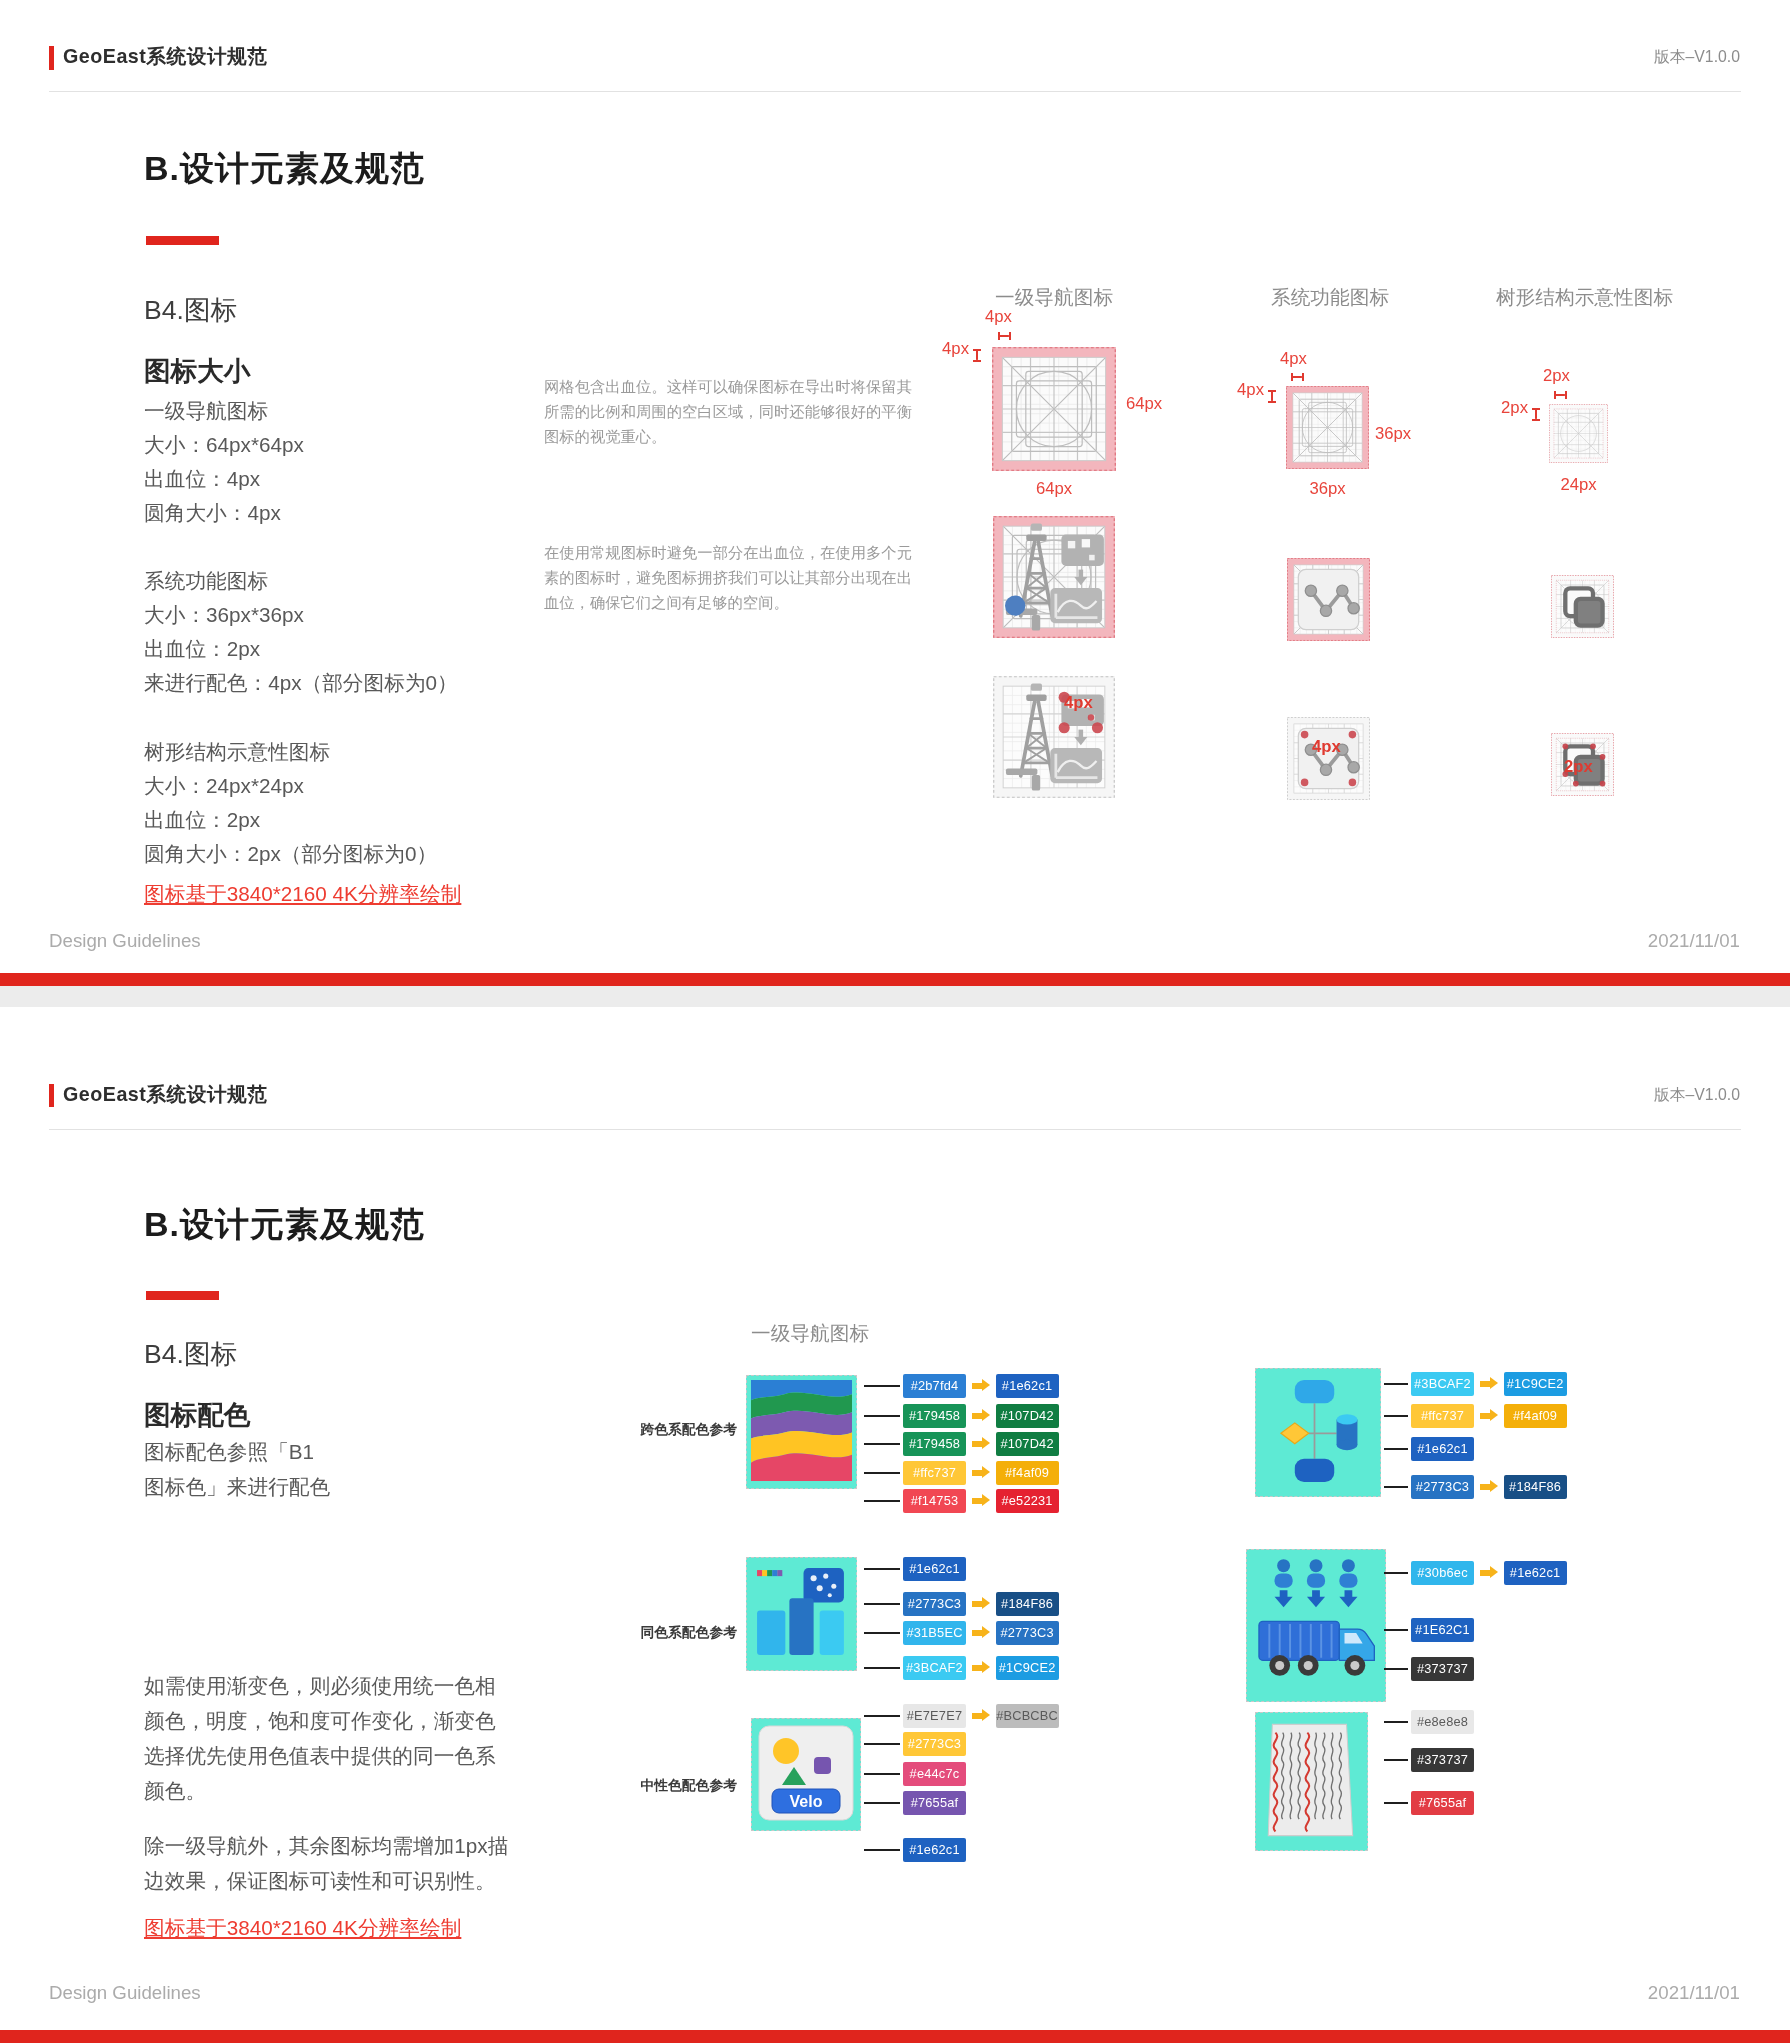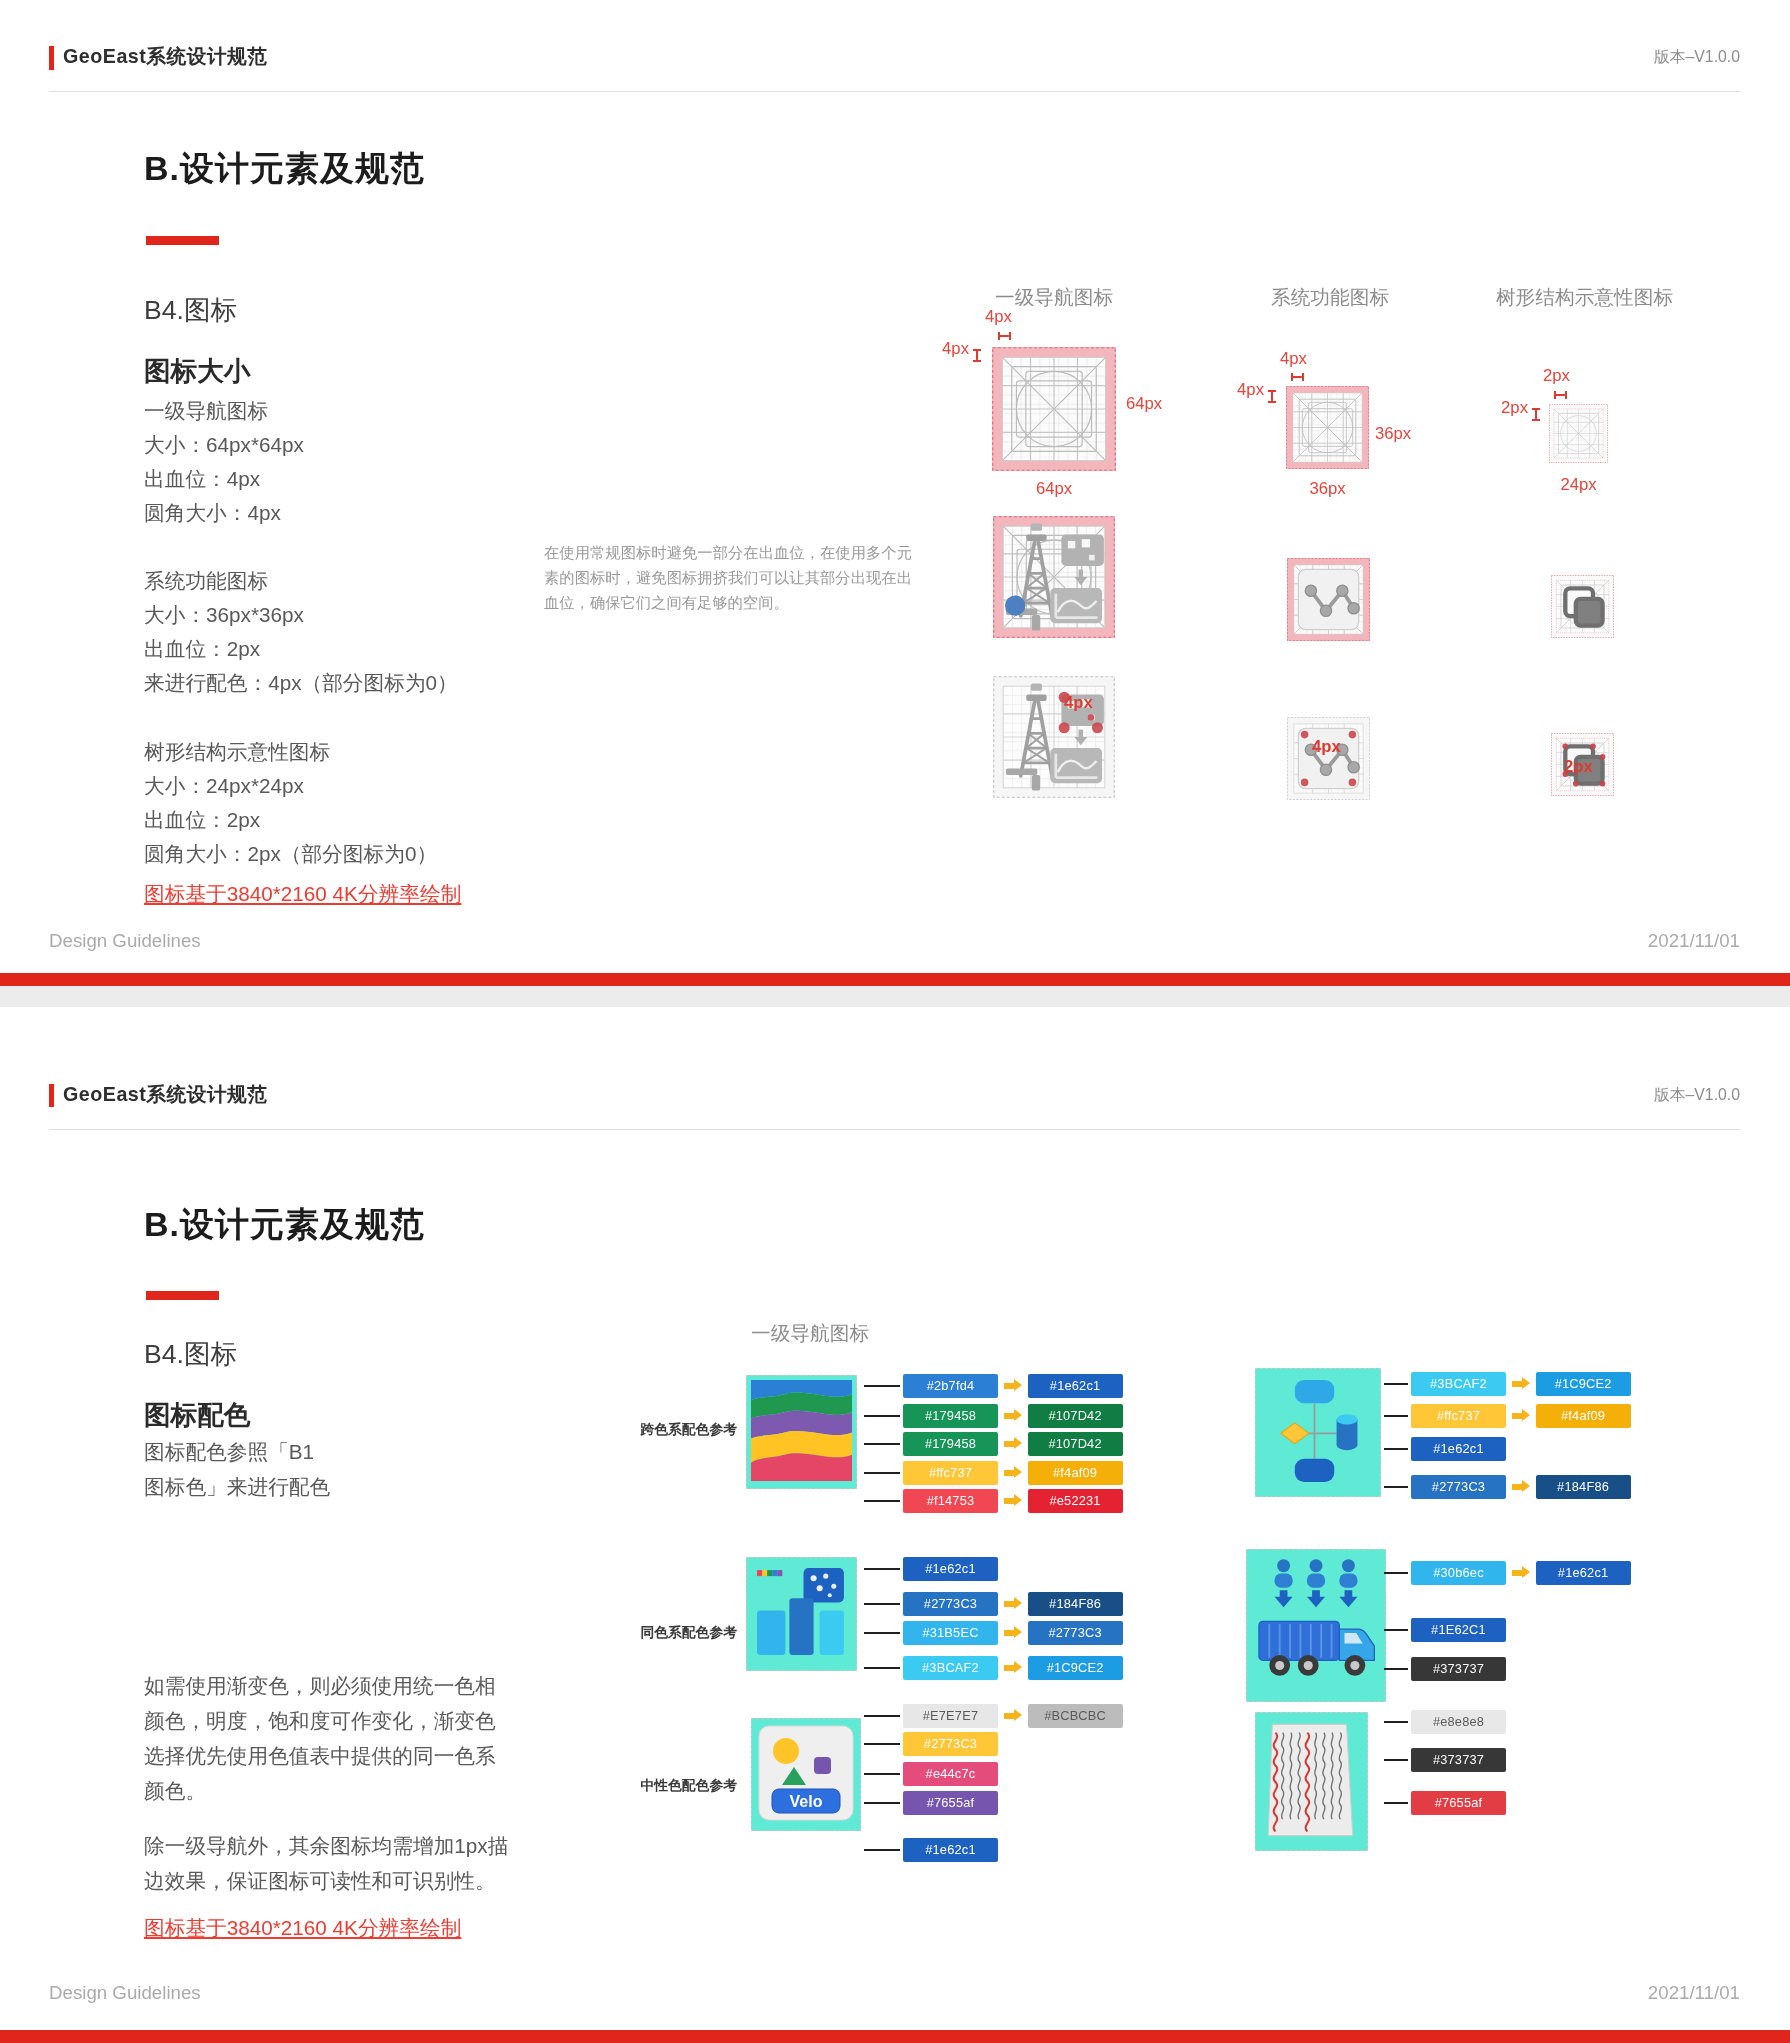--- a/index.html
+++ b/index.html
@@ -31,21 +31,21 @@
   .ann-r{text-align:right;}
   .ann-c{text-align:center;}
   .tickh{position:absolute;width:8.9px;height:7.9px;border-left:2px solid #e0392f;border-right:2px solid #e0392f;background:linear-gradient(#e0392f,#e0392f) center/8.9px 2px no-repeat;}
   .tickv{position:absolute;width:7.9px;height:8.9px;border-top:2px solid #e0392f;border-bottom:2px solid #e0392f;background:linear-gradient(#e0392f,#e0392f) center/2px 8.9px no-repeat;}
   .ovl{position:absolute;color:#e03a30;font-size:16.7px;font-weight:bold;}
   
   .glabel{position:absolute;left:589px;width:148px;text-align:right;font-size:13.8px;font-weight:bold;color:#3a3a3a;}
   .navlabel{position:absolute;left:731px;width:158px;text-align:center;font-size:19.7px;color:#8c8c8c;}
   .gbox{position:absolute;background:#5eead4;border:1px dashed #c9c9c9;padding:3.9px;}
   .chiprow{position:absolute;display:flex;align-items:center;}
-  .chip{width:95px;height:24.6px;border-radius:2px;display:flex;align-items:center;justify-content:center;font-size:12.8px;color:#fff;letter-spacing:0.2px;}
+  .chip{width:63px;height:24.6px;border-radius:2px;display:flex;align-items:center;justify-content:center;font-size:12.8px;color:#fff;letter-spacing:0.2px;}
   .chip-dark{color:#5a5a5a;}
   .arrow{position:relative;width:9.9px;height:5.9px;background:#f7b31a;margin:0 13.8px 0 5.9px;}
   .arrow::after{content:"";position:absolute;left:9.9px;top:-3.9px;border:6.9px solid transparent;border-right:0;border-left:8.9px solid #f7b31a;}
   .conn36::before{content:"";position:absolute;left:-39px;top:11.8px;width:36px;border-top:2px solid #1f1f1f;}
   .conn20::before{content:"";position:absolute;left:-26.6px;top:11.8px;width:23.6px;border-top:2px solid #1f1f1f;}
 </style>
 </head>
 <body>
 
 <svg width="0" height="0" style="position:absolute" aria-hidden="true">
@@ -192,20 +192,21 @@
     <div>来进行配色：4px（部分图标为0）</div>
   </div>
   <div class="spec" style="top:735px">
     <div>树形结构示意性图标</div>
     <div>大小：24px*24px</div>
     <div>出血位：2px</div>
     <div>圆角大小：2px（部分图标为0）</div>
   </div>
   <div class="note" style="top:880px">图标基于3840*2160  4K分辨率绘制</div>
 
+  <div class="mp" style="top:375px">网格包含出血位。这样可以确保图标在导出时将保留其所需的比例和周围的空白区域，同时还能够很好的平衡图标的视觉重心。</div>
   <div class="mp" style="top:541px">在使用常规图标时避免一部分在出血位，在使用多个元素的图标时，避免图标拥挤我们可以让其部分出现在出血位，确保它们之间有足够的空间。</div>
 
   <div class="colh" style="left:975px;top:284px;width:158px">一级导航图标</div>
   <div class="colh" style="left:1251px;top:284px;width:158px">系统功能图标</div>
   <div class="colh" style="left:1476px;top:284px;width:217px">树形结构示意性图标</div>
 
   <svg class="dg" style="left:992px;top:347px" width="124" height="124" viewBox="0 0 126 126">
       <use href="#sym-grid"></use>
     </svg>
   <div class="ann" style="left:985px;top:307px">4px</div>

